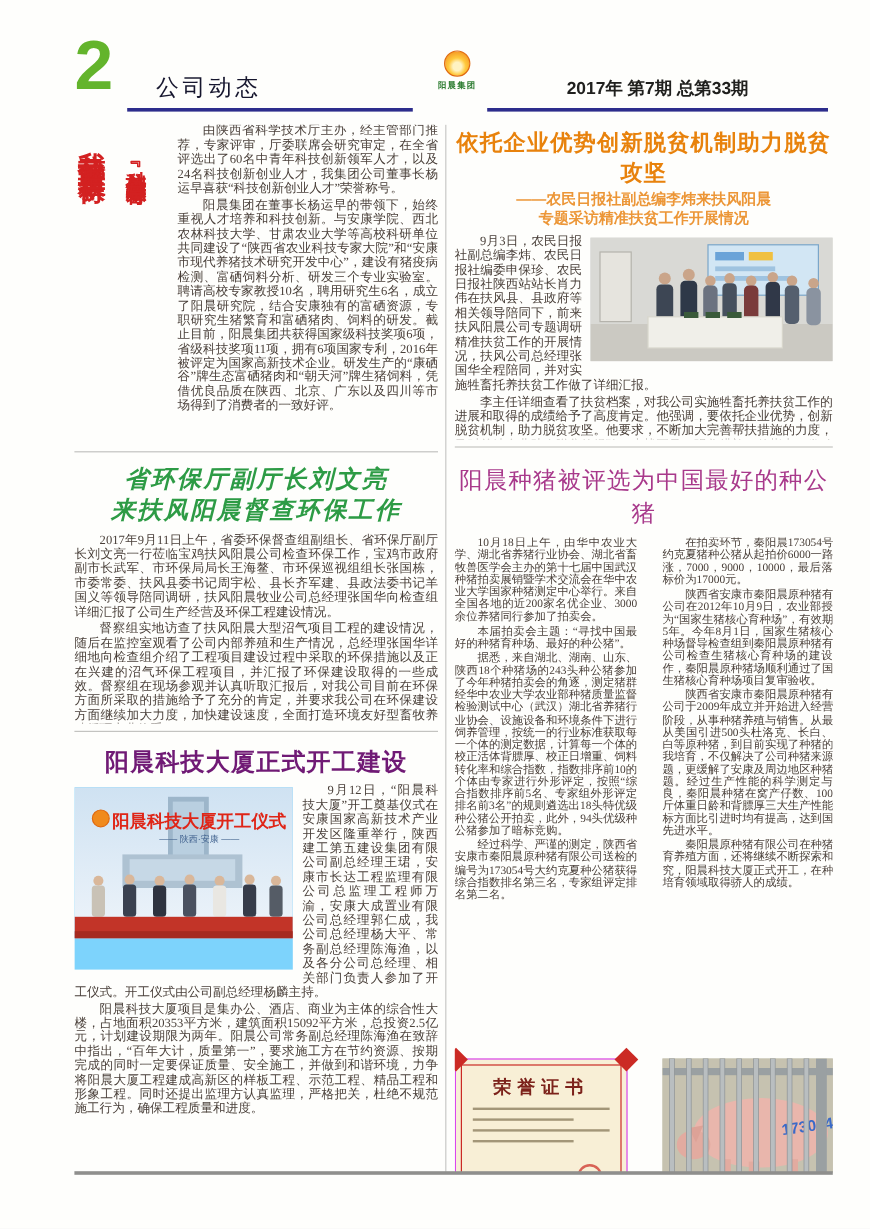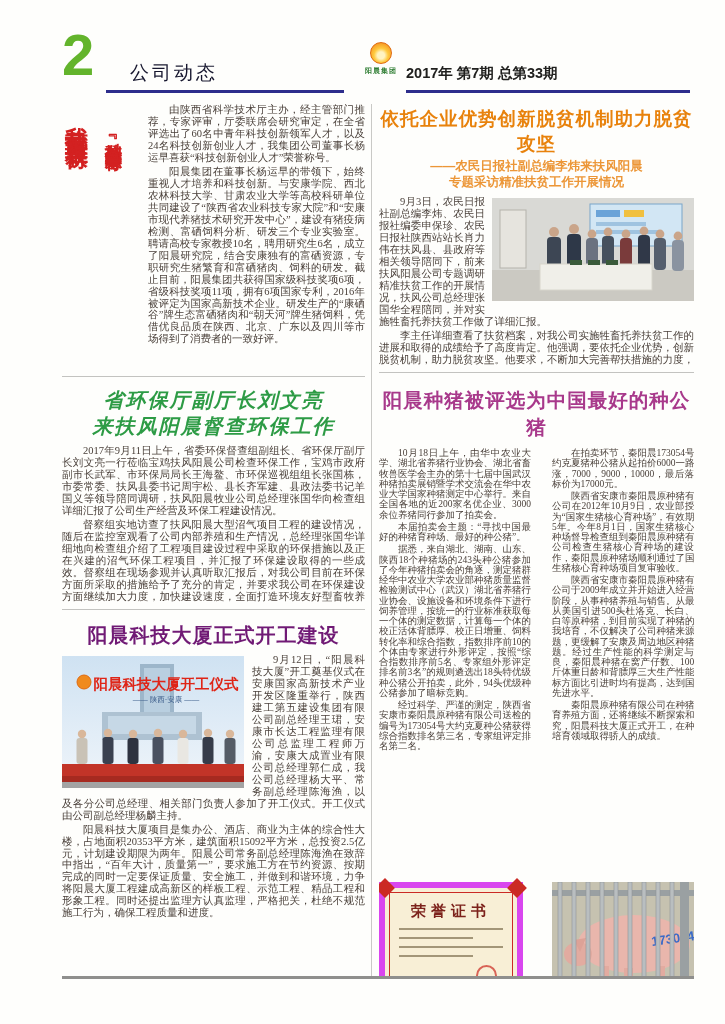--- a/index.html
+++ b/index.html
@@ -15,21 +15,21 @@
     font-weight:normal; font-size:19px; letter-spacing:3px; color:#16162e; }
   .rule { position:absolute; top:90px; height:3px; background:#2d2d8c; }
   .rule-left  { left:106px; width:238px; }
   .rule-right { left:406px; width:284px; }
   .masthead { position:absolute; left:357px; top:42px; width:48px; text-align:center; }
   .sun { width:20px; height:20px; margin:0 auto; border-radius:50%;
     background:radial-gradient(circle at 50% 62%, #fff3c2 0 22%, #ffc93d 45%, #ef7d17 100%);
     border:1px solid #e06a10; }
   .logo-text { font-family:"Liberation Sans",sans-serif; font-size:7px; font-weight:bold;
     color:#2e7d32; margin-top:2px; letter-spacing:1px; white-space:nowrap; }
-  .issue { position:absolute; top:64px; left:406px; width:284px; text-align:left;
+  .issue { position:absolute; top:64px; left:406px; width:284px; text-align:center;
     font-family:"Liberation Sans",sans-serif; font-weight:bold; font-size:14.5px; color:#20201e; }
   
   .content { position:absolute; top:104px; left:62px; width:632px; display:flex; }
   .col-left  { width:303px; flex:none; }
   .divider   { width:1px; flex:none; background:#c9c9c6; margin:0 7px 0 6px; height:874px; }
   .col-right { width:315px; flex:none; }
   .sep { height:1px; background:#c3c3c0; margin:6px 0; }
   p.body { font-size:10.5px; line-height:1.14; text-align:justify; text-indent:2em;
     margin:0 0 2px 0; color:#4a403a; }
   
@@ -40,40 +40,40 @@
   .vtitle .t2wrap { display:block; font-size:17px; letter-spacing:1px; margin-block-start:9px; margin-inline-start:20px; }
   .award-body { flex:1; }
   
   .art-env { height:220px; overflow:hidden; }
   .env-title { margin:4px 0 6px 0; text-align:center; font-style:italic; font-weight:bold;
     font-size:20px; line-height:1.3; color:#2d9b45; letter-spacing:2px; }
   
   .art-building { height:372px; overflow:hidden; }
   .bld-title { margin:6px 0 5px 0; text-align:center; font-family:"Liberation Sans",sans-serif;
     font-weight:bold; font-size:20px; color:#701a75; letter-spacing:1px; }
-  .ceremony { float:left; width:182px; height:132px; margin:2px 8px 2px 0; background:#a3a3a3;text-align:center; }
+  .ceremony { float:left; width:182px; height:152px; margin:2px 8px 2px 0; background:#7dd3fc;text-align:center; }
   
   .art-poverty { height:262px; overflow:hidden; }
   .pov-title { margin:2px 0 3px 0; text-align:center; font-family:"Liberation Sans",sans-serif;
     font-weight:bold; font-size:18.5px; color:#e8820c; letter-spacing:1px; }
   .pov-sub { text-align:center; font-family:"Liberation Sans",sans-serif; font-weight:bold;
     font-size:12.5px; color:#ec9637; line-height:1.25; }
   .pov-body { margin-top:6px; }
   .meeting { float:right; width:202px; height:103px; margin:2px 0 4px 7px; background:#d8d8d4; }
   
   .art-pig { height:598px; overflow:hidden; }
   .pig-title { margin:8px 0 7px 0; text-align:center; font-family:"Liberation Sans",sans-serif;
-    font-weight:bold; font-size:19.5px; color:#a8398b; letter-spacing:1px; }
+    font-weight:normal; font-size:19.5px; color:#a8398b; letter-spacing:1px; }
   .twocol { display:flex; gap:21px; }
   .subcol { width:152px; flex:none; }
   .subcol .txt { height:428px; overflow:hidden; }
   .subcol .txt p.body { font-size:9.5px; line-height:1.08; }
   
   .certificate { position:relative; width:144px; height:124px; margin-top:6px;
-    background:#f8efd6; border:6px solid #d946ef; box-sizing:border-box; }
+    background:#f8efd6; border:1px solid #d946ef; box-sizing:border-box; }
   .certificate .inner { position:absolute; inset:4px; border:1px solid #cb2a24; }
   .certificate .corner { position:absolute; width:14px; height:14px; background:#cb2a24; transform:rotate(45deg); }
   .corner.tl { left:-7px; top:-7px; } .corner.tr { right:-7px; top:-7px; }
   .cert-title { position:relative; text-align:center; margin-top:14px; font-weight:bold;
     font-size:15px; letter-spacing:5px; color:#7c221b; }
   .certline { position:relative; height:2px; background:#a39678; margin:7px 14px 0 14px; }
   .certline.short { margin-right:44px; }
   .cert-seal { position:absolute; right:20px; bottom:14px; width:17px; height:17px;
     border-radius:50%; border:2px solid #d24a40; opacity:.85; }
   .pigphoto { width:150px; height:124px; margin-top:6px; background:#c6c2b0; }

